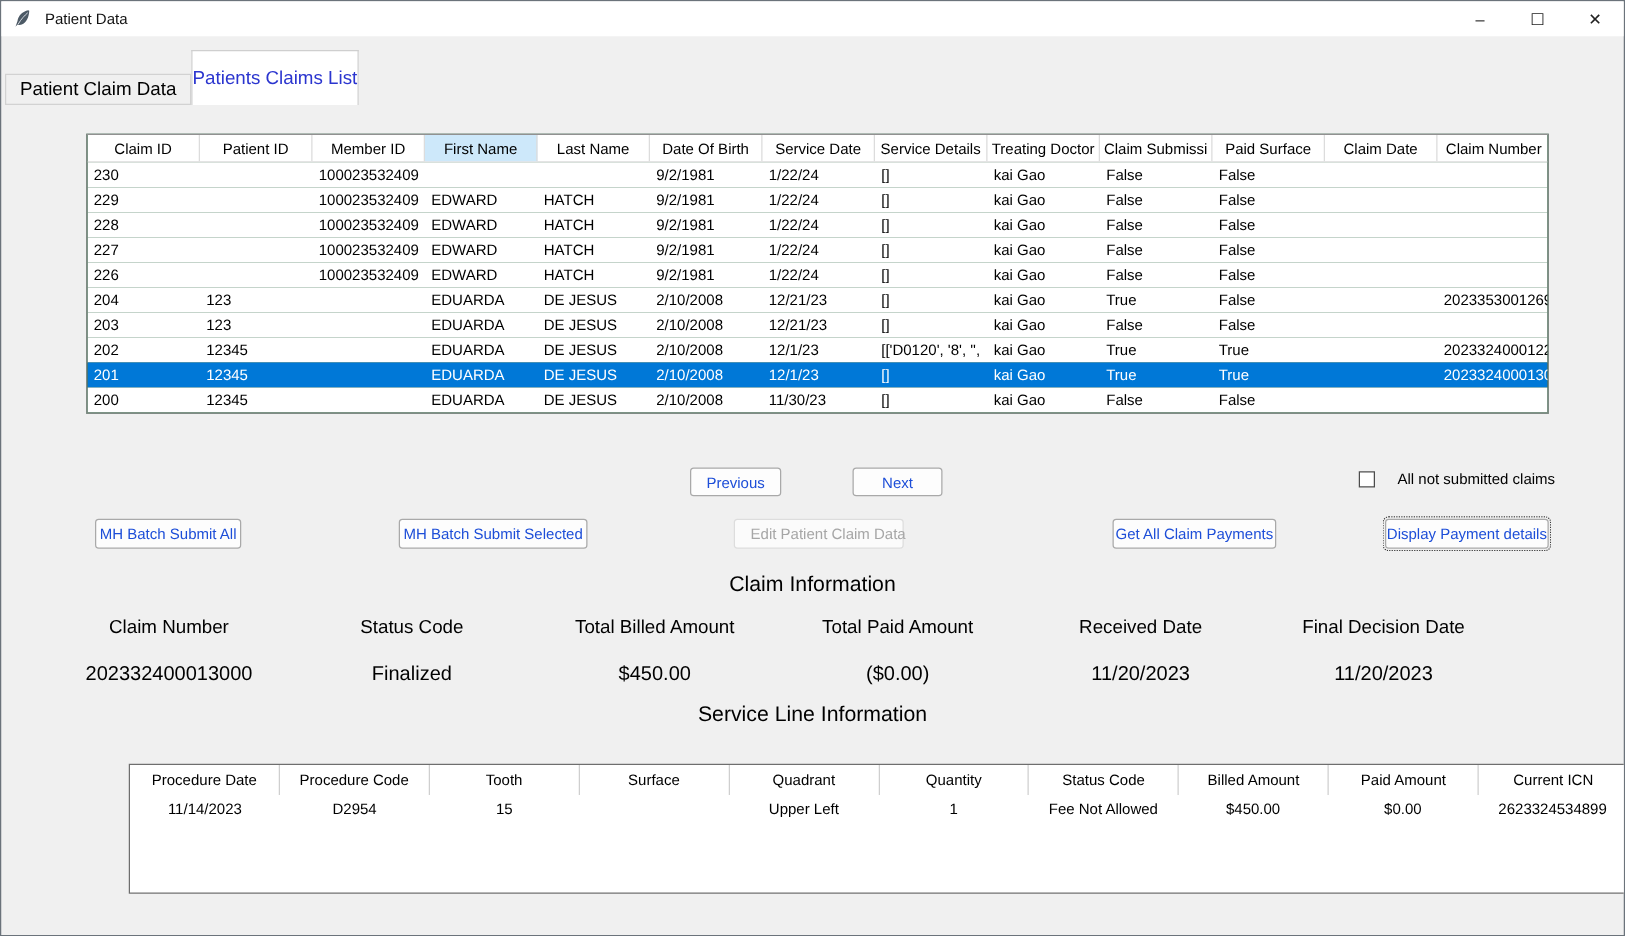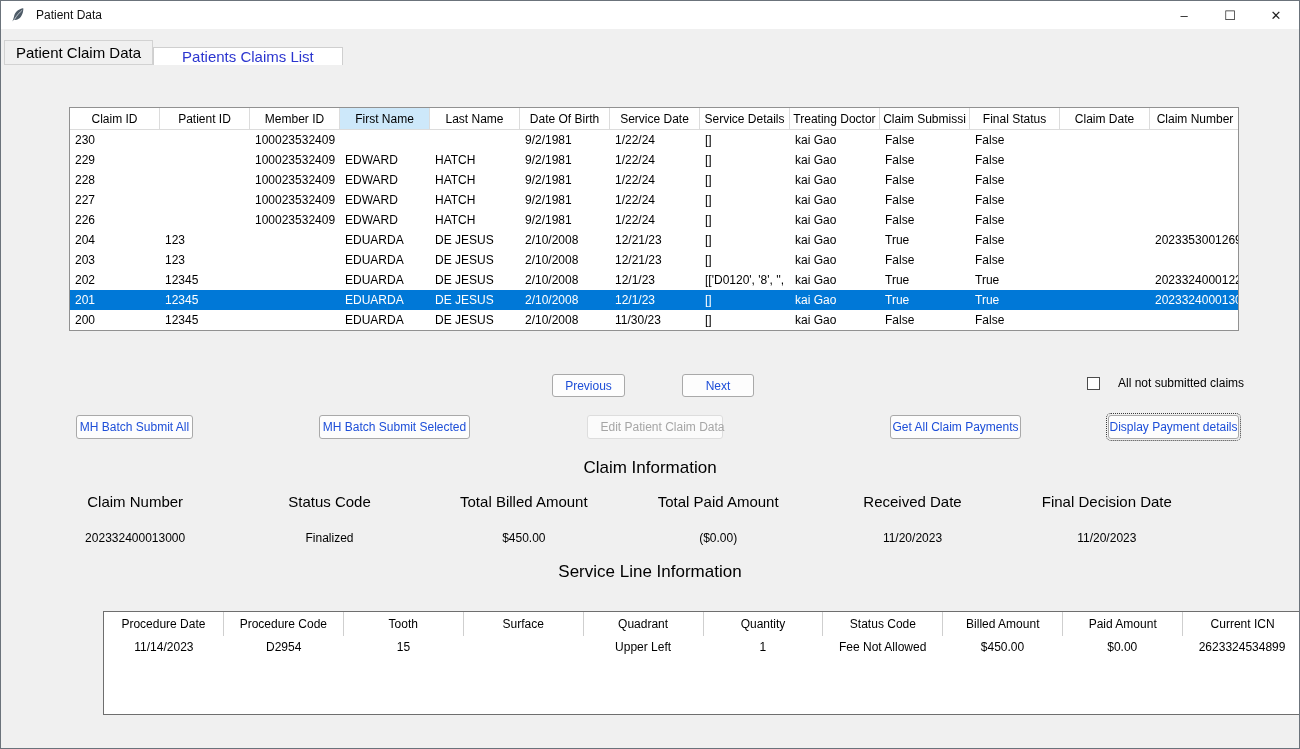--- a/index.html
+++ b/index.html
@@ -26,21 +26,21 @@
 
   
   .tabstrip { position:absolute; top:39px; left:3px; display:flex; align-items:flex-end; }
   .tab {
     font-size:15px; padding:4px 11px 5px 11px;
     background:#f0f0f0; border:1px solid #d2d2d2; color:#000;
     height:25px; display:flex; align-items:center;
   }
   .tab.active {
     background:#ffffff; color:#2b35cf; border:1px solid #cfcfcf; border-bottom:none;
-    height:18px; padding:5px 28px; position:relative; z-index:2;
+    height:44px; padding:5px 0; position:relative; z-index:2;
   }
 
   
   .claims-table {
     position:absolute; left:68px; top:106px; width:1170px; height:224px;
     background:#14532d; border:1px solid #919191; overflow:hidden;
   }
   .ct-header { display:flex; height:22px; border-bottom:1px solid #dcdcdc; background:#fff; }
   .ct-hcell {
     width:90px; flex:0 0 90px; display:flex; align-items:center; justify-content:center;
@@ -82,21 +82,21 @@
   
   .section-title { position:absolute; left:0; width:100%; text-align:center; font-size:17px; color:#000; }
   #claim-info-title   { top:457px; }
   #service-line-title { top:561px; }
 
   .info-grid {
     position:absolute; left:37px; width:1166px;
     display:grid; grid-template-columns:repeat(6,1fr); text-align:center;
   }
   #info-labels { top:492px; font-size:15px; }
-  #info-values { top:530px; font-size:12px; }
+  #info-values { top:530px; font-size:16px; }
 
   
   .svc-table {
     position:absolute; left:102px; top:610px; width:1200px; height:104px;
     background:#fff; border:1px solid #6e6e6e; overflow:hidden;
   }
   .svc-header { display:flex; height:24px; }
   .svc-hcell {
     flex:1 1 0; display:flex; align-items:center; justify-content:center;
     font-size:12px; border-right:1px solid #cfcfcf; white-space:nowrap; overflow:hidden;
@@ -136,21 +136,21 @@
       <div class="ct-hcell">Claim ID</div>
       <div class="ct-hcell">Patient ID</div>
       <div class="ct-hcell">Member ID</div>
       <div class="ct-hcell hl">First Name</div>
       <div class="ct-hcell">Last Name</div>
       <div class="ct-hcell">Date Of Birth</div>
       <div class="ct-hcell">Service Date</div>
       <div class="ct-hcell">Service Details</div>
       <div class="ct-hcell">Treating Doctor</div>
       <div class="ct-hcell">Claim Submissi</div>
-      <div class="ct-hcell">Final Status</div>
+      <div class="ct-hcell">Paid Surface</div>
       <div class="ct-hcell">Claim Date</div>
       <div class="ct-hcell">Claim Number</div>
     </div>
   <div id="claims-body">
       <div class="ct-row">
         <div class="ct-cell">230</div>
         <div class="ct-cell"></div>
         <div class="ct-cell">100023532409</div>
         <div class="ct-cell"></div>
         <div class="ct-cell"></div>

